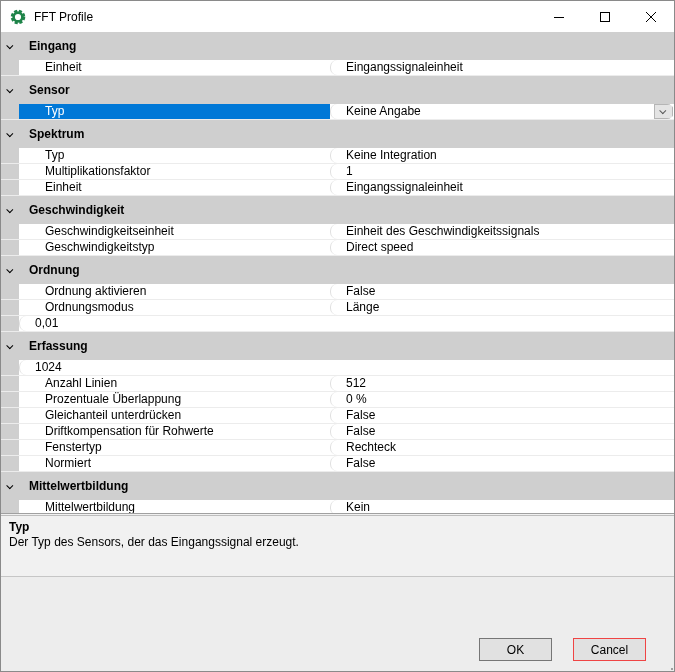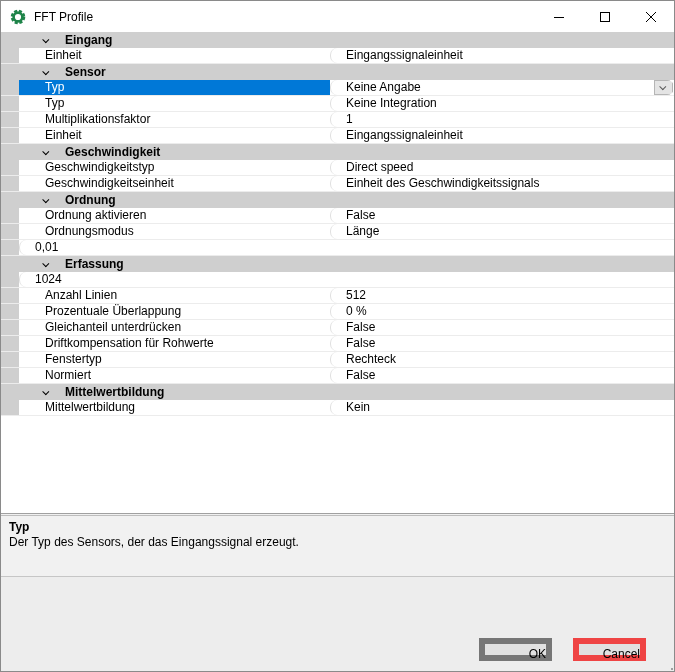--- a/index.html
+++ b/index.html
@@ -13,21 +13,21 @@
   .titlebar { position: absolute; top: 0; left: 0; right: 0; height: 31px;
               background: #ffffff; display: flex; align-items: center; }
   .title-icon { margin-left: 9px; width: 16px; height: 16px; flex: none; }
   .title-text { margin-left: 8px; font-size: 12px; }
   .caption-buttons { margin-left: auto; display: flex; height: 100%; }
   .cap-btn { width: 46px; height: 100%; display: flex; align-items: center; justify-content: center; }
 
   
   .grid { position: absolute; top: 31px; left: 0; right: 0; height: 482px;
           background: #ffffff; border-bottom: 1px solid #a0a0a0; overflow: hidden; }
-  .cat-row { height: 16px; background: #cfcfcf; display: flex; align-items: center; padding-left: 36px; }
+  .cat-row { height: 28px; background: #cfcfcf; display: flex; align-items: center; }
   .chev-box { width: 18px; flex: none; display: flex; align-items: center; justify-content: center; }
   .chev { width: 5px; height: 5px; border-left: 1px solid #000; border-bottom: 1px solid #000;
           transform: rotate(-45deg) translateY(-1px); }
   .cat-label { font-weight: bold; padding-left: 10px; line-height: 15px; }
 
   .prop-row { height: 16px; display: flex; border-bottom: 1px solid #ececec; }
   .prop-gutter { width: 18px; flex: none; background: #cfcfcf; }
   .prop-name { width: 311px; flex: none; padding-left: 26px; line-height: 15px;
                overflow: hidden; white-space: nowrap; }
   .prop-value { flex: 1; border-left: 1px solid #e0e0e0; padding-left: 15px; line-height: 15px;
@@ -42,22 +42,22 @@
   
   .help-panel { position: absolute; top: 514px; left: 0; right: 0; height: 62px;
                 background: #f1f1f1; border-top: 1px solid #bdbdbd; border-bottom: 1px solid #c6c6c6;
                 padding: 4px 8px; }
   .help-title { font-weight: bold; line-height: 15px; }
   .help-desc  { line-height: 15px; }
 
   
   .footer { position: absolute; top: 576px; bottom: 0; left: 0; right: 0; background: #ededed; }
   .btn { position: absolute; top: 61px; height: 23px; width: 73px; background: #e1e1e1;
-         border: 6px solid #ef4444; font-family: "Liberation Sans", sans-serif; font-size: 12px;
-         text-align: right; line-height: 20px; cursor: default; }
+         border: 1px solid #ef4444; font-family: "Liberation Sans", sans-serif; font-size: 12px;
+         text-align: center; line-height: 20px; cursor: default; }
   .btn.ok { left: 478px; border-color: #767676; }
   .btn.cancel { left: 572px; }
   .resize-grip { position: absolute; right: 5px; bottom: 5px; width: 2px; height: 2px;
                  box-shadow: 8px 0 0 #9f9f9f, 4px 4px 0 #9f9f9f, 8px 4px 0 #9f9f9f,
                              0 8px 0 #9f9f9f, 4px 8px 0 #9f9f9f, 8px 8px 0 #9f9f9f; }
 </style>
 </head>
 <body>
 
 <div class="window">
@@ -106,20 +106,26 @@
         </span>
         <span class="cat-label">Sensor</span>
       </div>
       <div class="prop-row selected">
         <span class="prop-gutter"></span>
         <span class="prop-name">Typ</span>
         <span class="prop-value">Keine Angabe<span class="combo-btn">
             <span class="combo-chev"></span>
           </span></span>
       </div>
+      <div class="cat-row">
+        <span class="chev-box">
+          <span class="chev"></span>
+        </span>
+        <span class="cat-label">Spektrum</span>
+      </div>
       <div class="prop-row">
         <span class="prop-gutter"></span>
         <span class="prop-name">Typ</span>
         <span class="prop-value">Keine Integration</span>
       </div>
       <div class="prop-row">
         <span class="prop-gutter"></span>
         <span class="prop-name">Multiplikationsfaktor</span>
         <span class="prop-value">1</span>
       </div>
@@ -129,27 +135,27 @@
         <span class="prop-value">Eingangssignaleinheit</span>
       </div>
       <div class="cat-row">
         <span class="chev-box">
           <span class="chev"></span>
         </span>
         <span class="cat-label">Geschwindigkeit</span>
       </div>
       <div class="prop-row">
         <span class="prop-gutter"></span>
+        <span class="prop-name">Geschwindigkeitseinheit</span>
+        <span class="prop-value">Einheit des Geschwindigkeitssignals</span>
+      </div>
+      <div class="prop-row">
+        <span class="prop-gutter"></span>
         <span class="prop-name">Geschwindigkeitstyp</span>
         <span class="prop-value">Direct speed</span>
-      </div>
-      <div class="prop-row">
-        <span class="prop-gutter"></span>
-        <span class="prop-name">Geschwindigkeitseinheit</span>
-        <span class="prop-value">Einheit des Geschwindigkeitssignals</span>
       </div>
       <div class="cat-row">
         <span class="chev-box">
           <span class="chev"></span>
         </span>
         <span class="cat-label">Ordnung</span>
       </div>
       <div class="prop-row">
         <span class="prop-gutter"></span>
         <span class="prop-name">Ordnung aktivieren</span>

